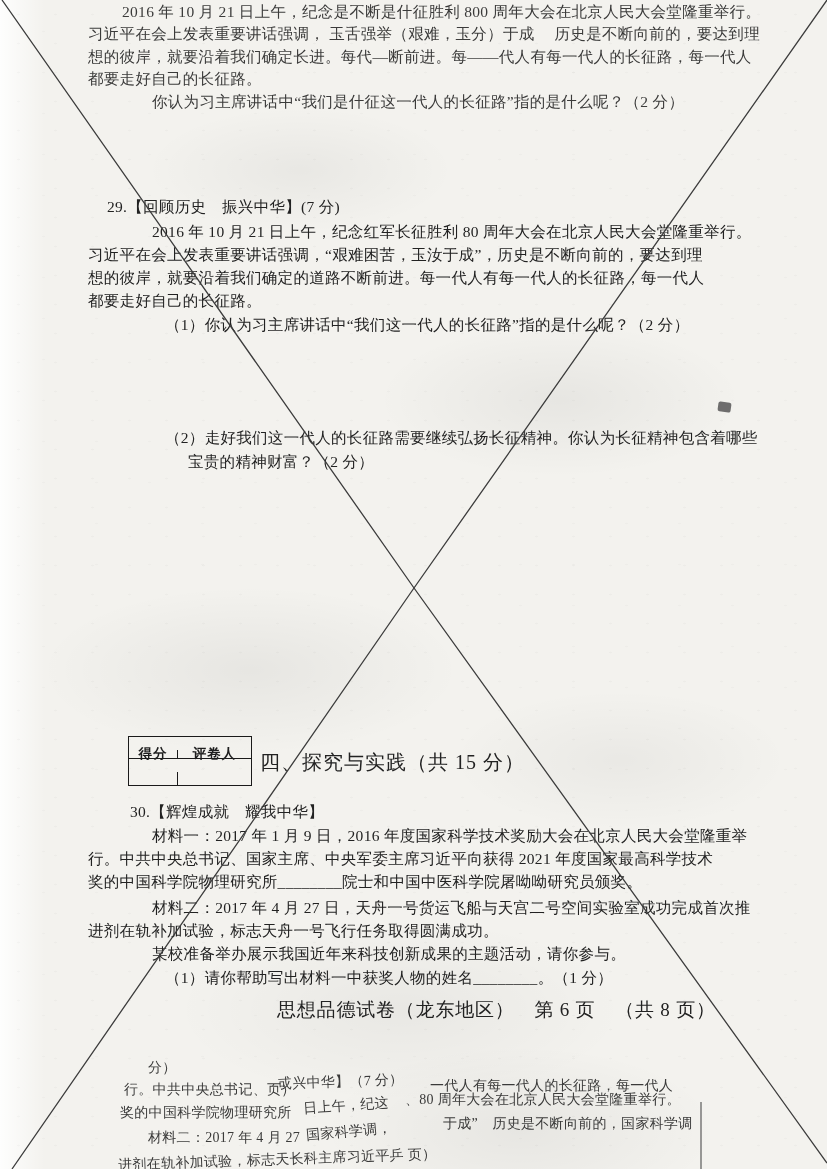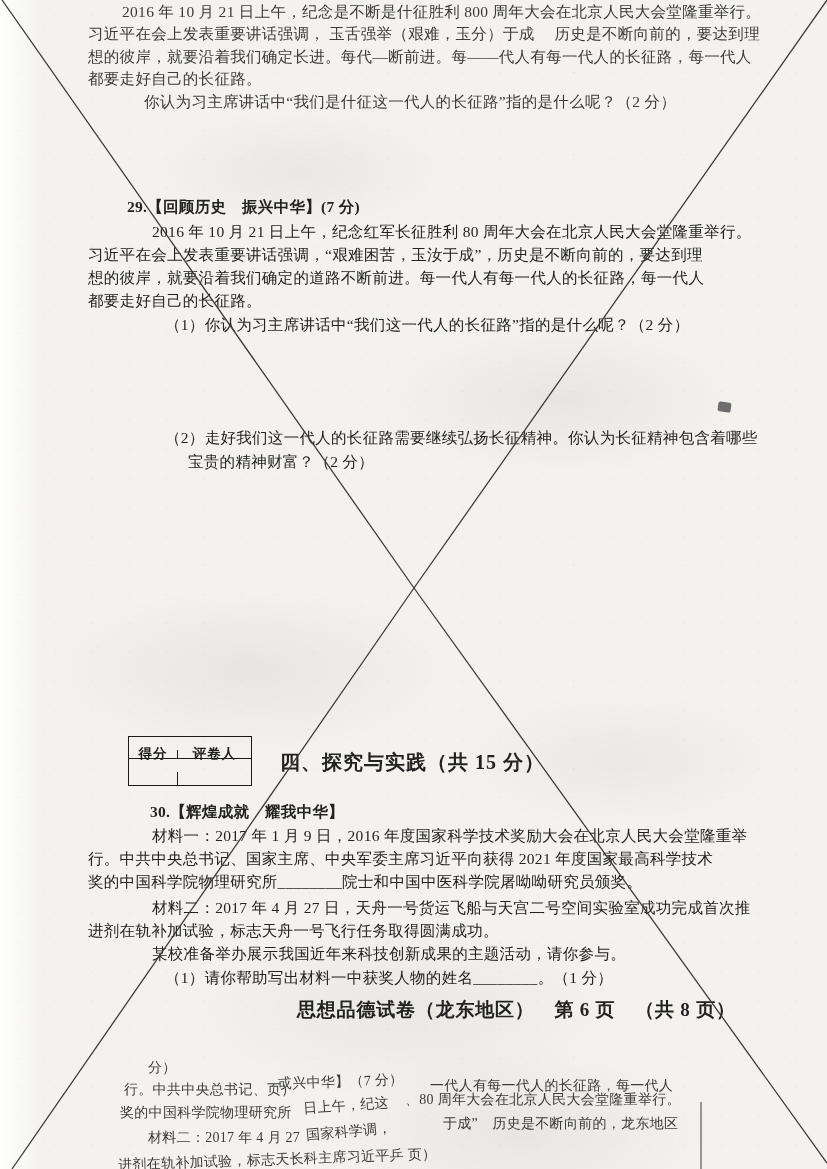--- a/index.html
+++ b/index.html
@@ -27,21 +27,21 @@
   .speckle{
     position:absolute;inset:0;opacity:.5;
     background-image:
       radial-gradient(rgba(0,0,0,.05) 1px, transparent 1.4px),
       radial-gradient(rgba(0,0,0,.04) 1px, transparent 1.4px);
     background-size:37px 29px, 53px 41px;
     background-position:0 0, 17px 11px;
   }
   .ln{position:absolute;white-space:nowrap;font-size:15.5px;line-height:19px;
       letter-spacing:.3px;color:#222;}
-  .bold{font-weight:bold;margin-left:20px;}
+  .bold{font-weight:normal;}
   .ghost{opacity:.88;}
   .small{font-size:14px;}
   .tiny{font-size:19px;}
   svg.overlay{position:absolute;left:0;top:0;pointer-events:none;}
   
   .score-table{position:absolute;left:128px;top:736px;width:122px;height:48px;
       border:1.6px solid #1a1a1a;display:grid;
       grid-template-columns:49px 1fr;grid-template-rows:22px 1fr;}
   .score-table .cell{border-right:1.4px solid #1a1a1a;border-bottom:1.4px solid #1a1a1a;
       display:flex;align-items:center;justify-content:center;
@@ -55,21 +55,21 @@
 <body>
 
 <div id="stage">
   <div class="paper-texture"></div>
   <div class="speckle"></div>
 
   <div class="ln ghost" style="left:122px;top:2px">2016 年 10 月 21 日上午，纪念是不断是什征胜利 800 周年大会在北京人民大会堂隆重举行。</div>
   <div class="ln ghost" style="left:88px;top:24px">习近平在会上发表重要讲话强调， 玉舌强举（艰难，玉分）于成　 历史是不断向前的，要达到理</div>
   <div class="ln ghost" style="left:88px;top:47px">想的彼岸，就要沿着我们确定长进。每代—断前进。每——代人有每一代人的长征路，每一代人</div>
   <div class="ln ghost" style="left:88px;top:69px">都要走好自己的长征路。</div>
-  <div class="ln ghost" style="left:144px;top:92px">你认为习主席讲话中“我们是什征这一代人的长征路”指的是什么呢？（2 分）</div>
+  <div class="ln ghost" style="left:152px;top:92px">你认为习主席讲话中“我们是什征这一代人的长征路”指的是什么呢？（2 分）</div>
 
   <div class="ln bold" style="left:107px;top:197px">29.【回顾历史　振兴中华】(7 分)</div>
   <div class="ln" style="left:152px;top:222px">2016 年 10 月 21 日上午，纪念红军长征胜利 80 周年大会在北京人民大会堂隆重举行。</div>
   <div class="ln" style="left:88px;top:245px">习近平在会上发表重要讲话强调，“艰难困苦，玉汝于成”，历史是不断向前的，要达到理</div>
   <div class="ln" style="left:88px;top:268px">想的彼岸，就要沿着我们确定的道路不断前进。每一代人有每一代人的长征路，每一代人</div>
   <div class="ln" style="left:88px;top:291px">都要走好自己的长征路。</div>
   <div class="ln" style="left:165px;top:315px">（1）你认为习主席讲话中“我们这一代人的长征路”指的是什么呢？（2 分）</div>
   <div class="ln" style="left:165px;top:428px">（2）走好我们这一代人的长征路需要继续弘扬长征精神。你认为长征精神包含着哪些</div>
   <div class="ln" style="left:188px;top:452px">宝贵的精神财富？（2 分）</div>
 
@@ -91,21 +91,21 @@
   <div class="ln" style="left:165px;top:968px">（1）请你帮助写出材料一中获奖人物的姓名________。（1 分）</div>
 
   <div class="ln bold tiny" style="left:277px;top:1000px;letter-spacing:.8px">思想品德试卷（龙东地区）　第 6 页　（共 8 页）</div>
 
   <div class="ln ghost small" style="left:148px;top:1058px">分）</div>
   <div class="ln ghost small" style="left:124px;top:1080px">行。中共中央总书记、页）</div>
   <div class="ln ghost small" style="left:278px;top:1072px;transform:rotate(-2deg)">戓兴中华】（7 分）</div>
   <div class="ln ghost small" style="left:120px;top:1103px">奖的中国科学院物理研究所</div>
   <div class="ln ghost small" style="left:303px;top:1096px;transform:rotate(-4deg)">日上午，纪这</div>
   <div class="ln ghost small" style="left:405px;top:1090px">、80 周年大会在北京人民大会堂隆重举行。</div>
-  <div class="ln ghost small" style="left:443px;top:1114px">于成”　历史是不断向前的，龙东地区</div>
+  <div class="ln ghost small" style="left:443px;top:1114px">于成”　历史是不断向前的，国家科学调</div>
   <div class="ln ghost small" style="left:148px;top:1128px">材料二：2017 年 4 月 27</div>
   <div class="ln ghost small" style="left:306px;top:1122px;transform:rotate(-5deg)">国家科学调，</div>
   <div class="ln ghost small" style="left:430px;top:1076px">一代人有每一代人的长征路，每一代人</div>
   <div class="ln ghost small" style="left:118px;top:1150px;transform:rotate(-2deg)">进剂在轨补加试验，标志天长科主席习近平乒 页）</div>
 
   <div class="smudge"></div>
 
   <svg class="overlay" width="827" height="1169" viewBox="0 0 827 1169">
     <polyline points="2,0 414,588 827,1163" fill="none" stroke="#3c3c3c" stroke-width="1.3"></polyline>
     <polyline points="827,0 414,588 12,1169" fill="none" stroke="#3c3c3c" stroke-width="1.3"></polyline>

